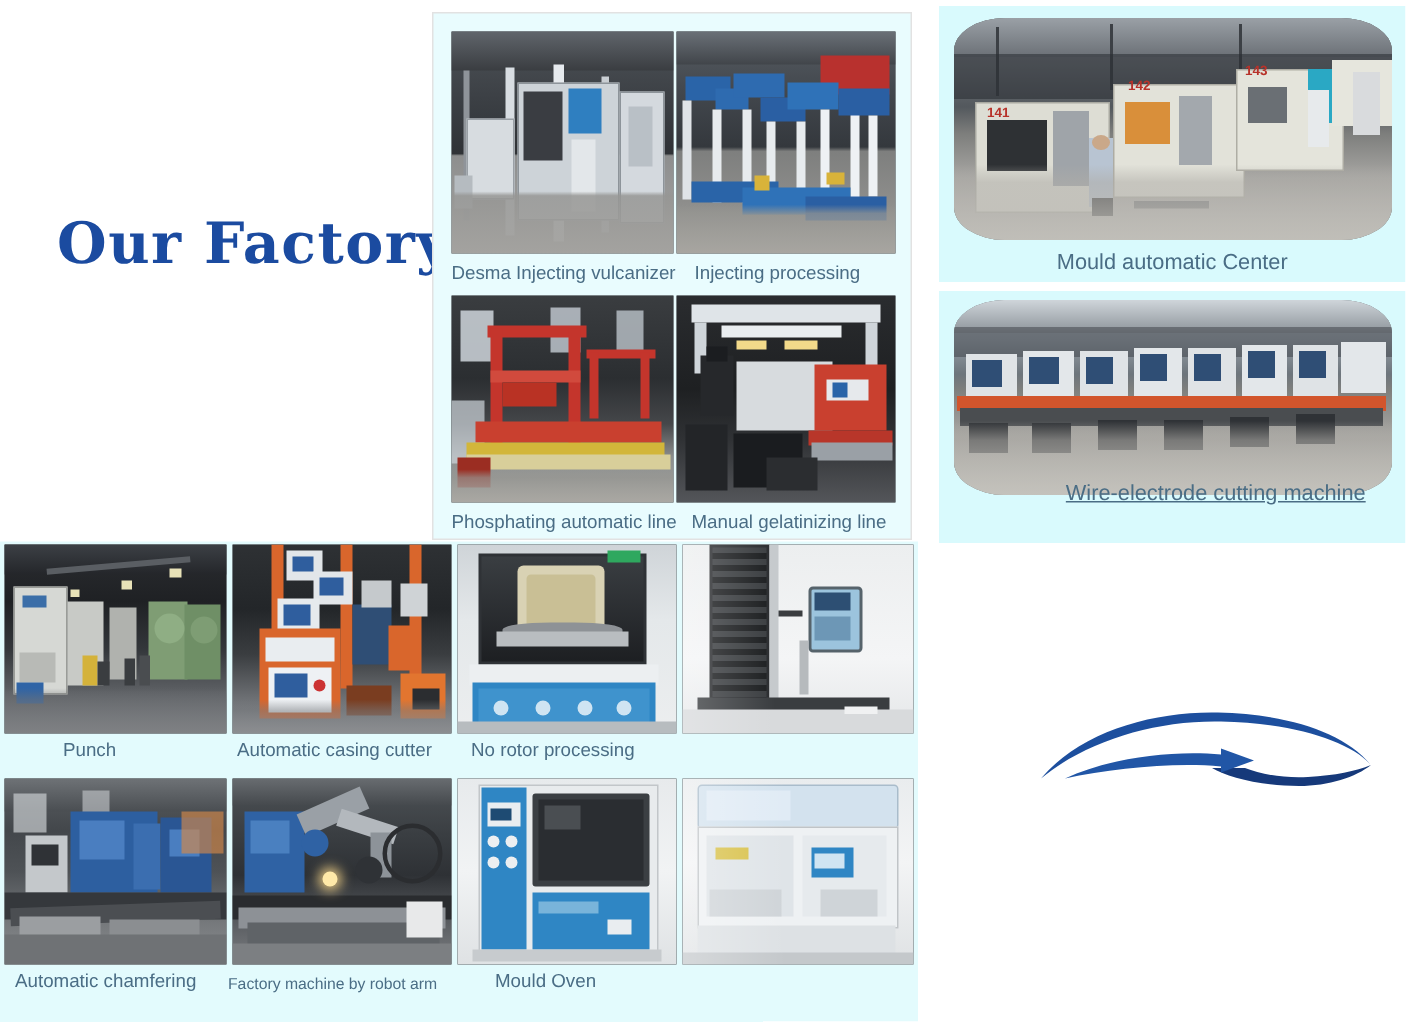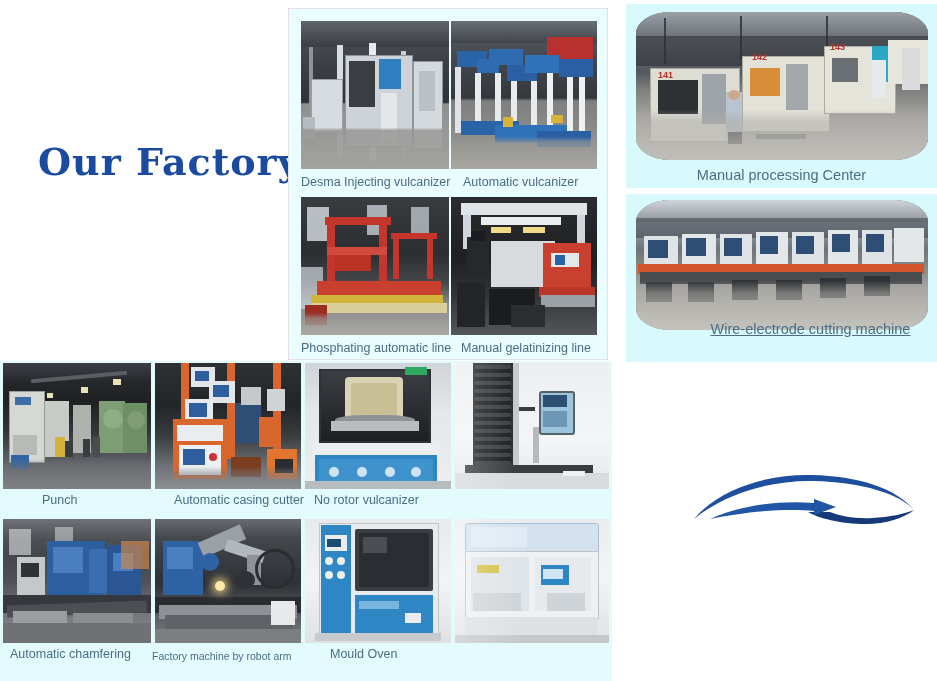--- a/index.html
+++ b/index.html
@@ -110,21 +110,21 @@
       <div style="left:128px;top:56px;width:6px;height:54px;background:#eef1f4;"></div>
       <div style="left:10px;top:100px;width:58px;height:14px;background:#2a64a8;"></div>
       <div style="left:44px;top:104px;width:72px;height:18px;background:#2f72b8;"></div>
       <div style="left:86px;top:110px;width:54px;height:16px;background:#2a5fa3;"></div>
       <div style="left:52px;top:96px;width:10px;height:10px;background:#d8b33a;"></div>
       <div style="left:100px;top:94px;width:12px;height:8px;background:#d8b33a;"></div>
       <div class="bg" style="background:linear-gradient(transparent 78%,rgba(150,150,146,.75) 82%,rgba(168,166,161,.95) 100%);"></div>
     </div>
 
     <div class="cap" style="left:12px;top:166px;width:150px;">Desma Injecting vulcanizer</div>
-    <div class="cap" style="left:174px;top:166px;width:140px;">Automatic vulcanizer</div>
+    <div class="cap" style="left:174px;top:166px;width:140px;">Injecting processing</div>
 
     <div class="ph" style="left:12px;top:188px;width:148px;height:138px;">
       <div class="bg" style="background:linear-gradient(#3a3d40 0%,#2b2e31 40%,#45474a 62%,#8b8d8c 78%,#a5a6a3 100%);"></div>
       <div style="left:6px;top:10px;width:22px;height:34px;background:#cfd6dc;opacity:.85;"></div>
       <div style="left:66px;top:8px;width:20px;height:30px;background:#c6cdd4;opacity:.8;"></div>
       <div style="left:110px;top:10px;width:18px;height:28px;background:#c6cdd4;opacity:.75;"></div>
       <div style="left:0;top:70px;width:22px;height:42px;background:#cfd6dc;opacity:.7;"></div>
       <div style="left:24px;top:20px;width:66px;height:8px;background:#c4352c;"></div>
       <div style="left:26px;top:22px;width:8px;height:84px;background:#c4352c;"></div>
       <div style="left:78px;top:22px;width:8px;height:84px;background:#c4352c;"></div>
@@ -189,21 +189,21 @@
         <div style="left:236px;top:34px;width:28px;height:36px;background:#2aa8c4;"></div>
         <div style="left:252px;top:28px;width:44px;height:44px;background:#e6e6dd;"></div>
         <div style="left:266px;top:36px;width:18px;height:42px;background:#d9dbdd;"></div>
         <div style="left:90px;top:80px;width:16px;height:46px;background:#b8c4d2;"></div>
         <div style="left:92px;top:78px;width:12px;height:10px;background:#caa889;border-radius:50%;"></div>
         <div style="left:92px;top:120px;width:14px;height:12px;background:#2b2d30;"></div>
         <div style="left:236px;top:48px;width:14px;height:38px;background:#e7eaec;"></div>
         <div style="left:120px;top:122px;width:50px;height:5px;background:#6a6d70;"></div>
         <div class="bg" style="background:linear-gradient(transparent 66%,rgba(175,173,168,.55) 74%,rgba(192,190,184,.92) 100%);"></div>
       </div>
-      <div class="cap big center" style="left:0;top:164px;width:311px;">Manual processing Center</div>
+      <div class="cap big center" style="left:0;top:164px;width:311px;">Mould automatic Center</div>
     </div>
 
     <div class="panel rcell" style="left:0;top:190px;width:311px;height:168px;">
       <div class="ph oval" style="left:10px;top:6px;width:292px;height:130px;">
         <div class="bg" style="background:linear-gradient(#b7bdc2 0%,#97a0a8 20%,#6d757c 38%,#7e7f7d 46%,#a8a7a3 70%,#c1c0bb 100%);"></div>
         <div style="left:0;top:0;width:292px;height:22px;background:linear-gradient(#cfd5da,#8d949a);"></div>
         <div style="left:0;top:18px;width:292px;height:20px;background:rgba(58,62,68,.5);"></div>
         <div style="left:8px;top:36px;width:34px;height:30px;background:#dfe3e6;"></div>
         <div style="left:12px;top:40px;width:20px;height:18px;background:#2f4e75;"></div>
         <div style="left:46px;top:34px;width:34px;height:32px;background:#e3e7ea;"></div>
@@ -314,22 +314,22 @@
       <div style="left:88px;top:48px;width:24px;height:16px;background:#6d97b6;"></div>
       <div style="left:78px;top:64px;width:6px;height:36px;background:#b6babd;"></div>
       <div style="left:64px;top:44px;width:16px;height:4px;background:#3a3d40;"></div>
       <div style="left:10px;top:102px;width:128px;height:10px;background:#3a3d40;"></div>
       <div style="left:0;top:110px;width:154px;height:16px;background:#d8dadc;"></div>
       <div style="left:108px;top:108px;width:22px;height:5px;background:#f0f1f2;"></div>
       <div class="bg" style="background:linear-gradient(90deg,rgba(255,255,255,.25),transparent 40%);"></div>
     </div>
 
     <div class="cap" style="left:42px;top:132px;width:110px;">Punch</div>
-    <div class="cap" style="left:158px;top:132px;width:146px;text-align:right;">Automatic casing cutter</div>
-    <div class="cap" style="left:314px;top:132px;width:140px;">No rotor vulcanizer</div>
+    <div class="cap" style="left:158px;top:132px;width:146px;">Automatic casing cutter</div>
+    <div class="cap" style="left:314px;top:132px;width:140px;">No rotor processing</div>
 
     <div class="ph" style="left:3px;top:158px;width:148px;height:124px;">
       <div class="bg" style="background:linear-gradient(#5b5f63 0%,#43474b 28%,#4e5256 50%,#76797c 78%,#8c8f92 100%);"></div>
       <div style="left:0;top:0;width:148px;height:22px;background:linear-gradient(#6e7276,#4a4e52);"></div>
       <div style="left:6px;top:10px;width:22px;height:26px;background:#c9cdd0;opacity:.7;"></div>
       <div style="left:52px;top:8px;width:18px;height:22px;background:#c9cdd0;opacity:.6;"></div>
       <div style="left:44px;top:22px;width:58px;height:54px;background:#2d5fa0;"></div>
       <div style="left:50px;top:28px;width:30px;height:26px;background:#4a7ec0;"></div>
       <div style="left:86px;top:30px;width:18px;height:44px;background:#3b6eb0;"></div>
       <div style="left:104px;top:26px;width:34px;height:50px;background:#2a5694;"></div>

